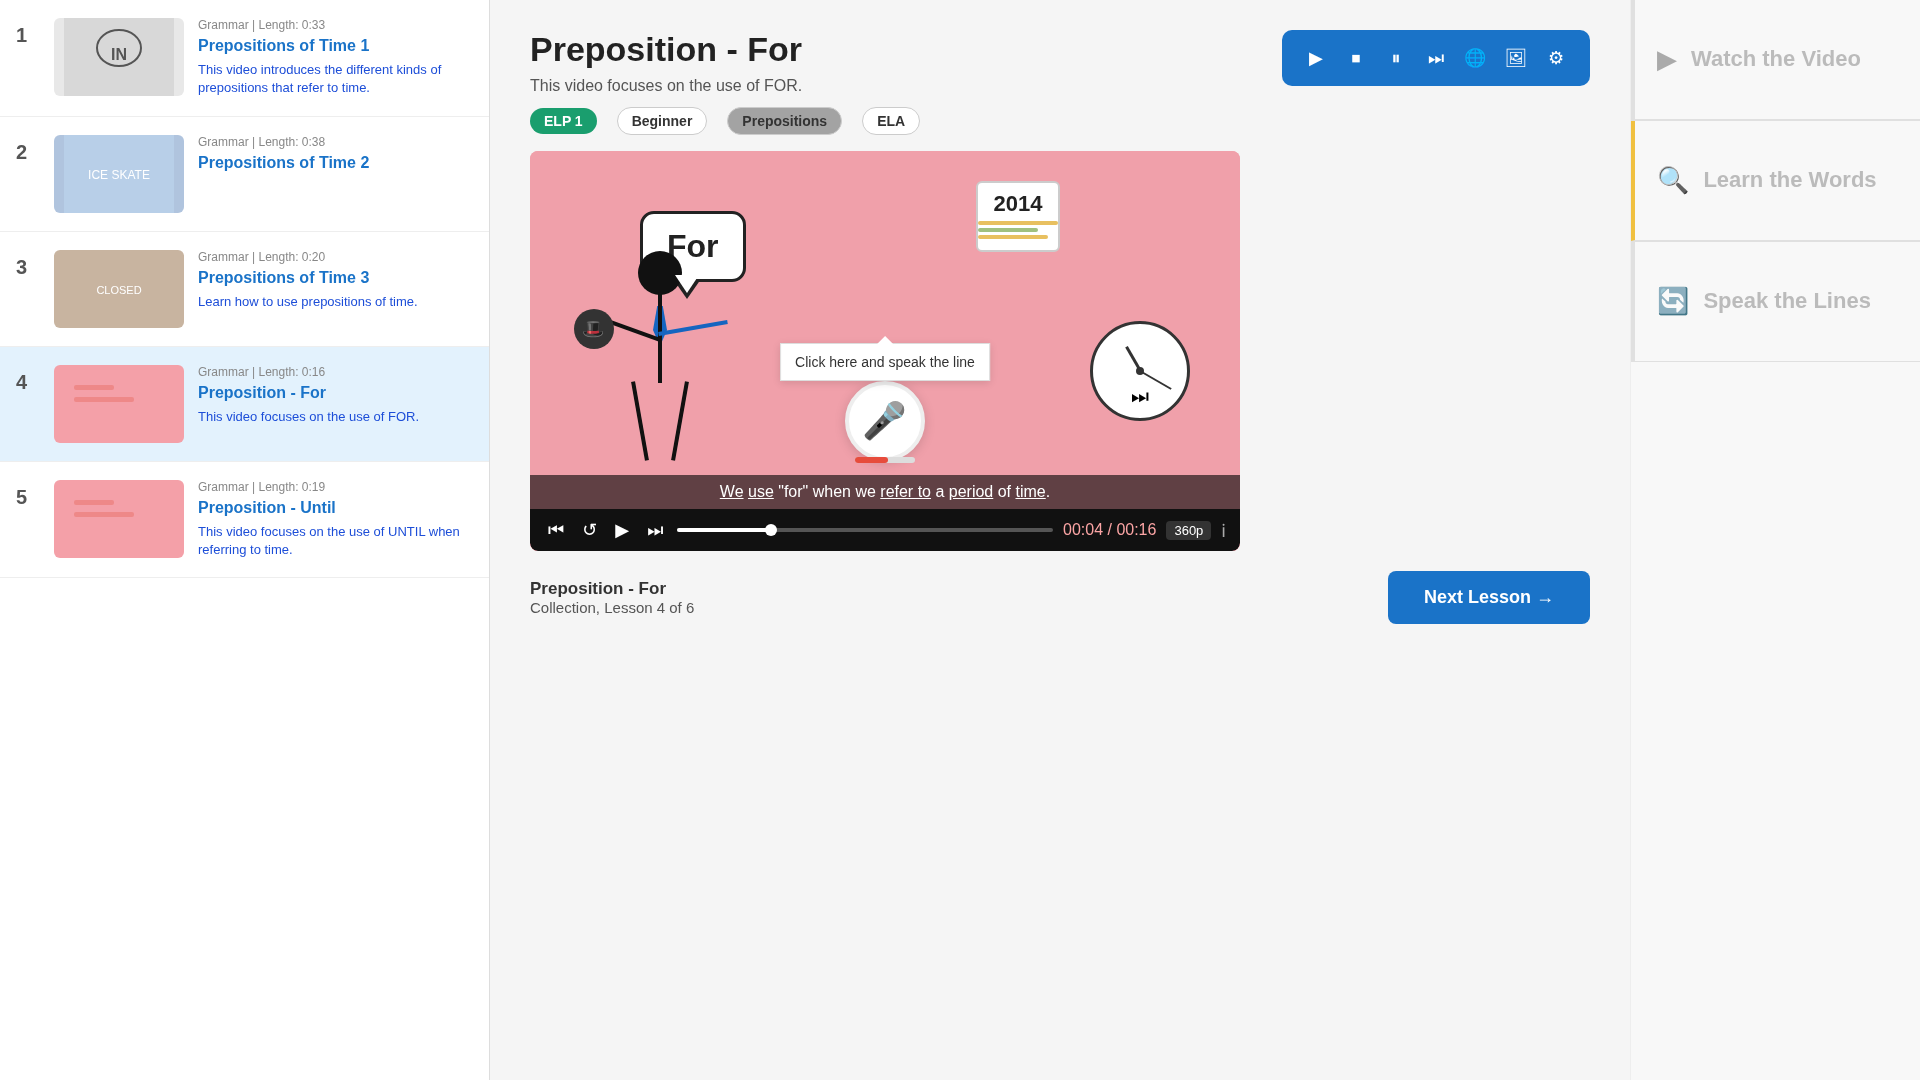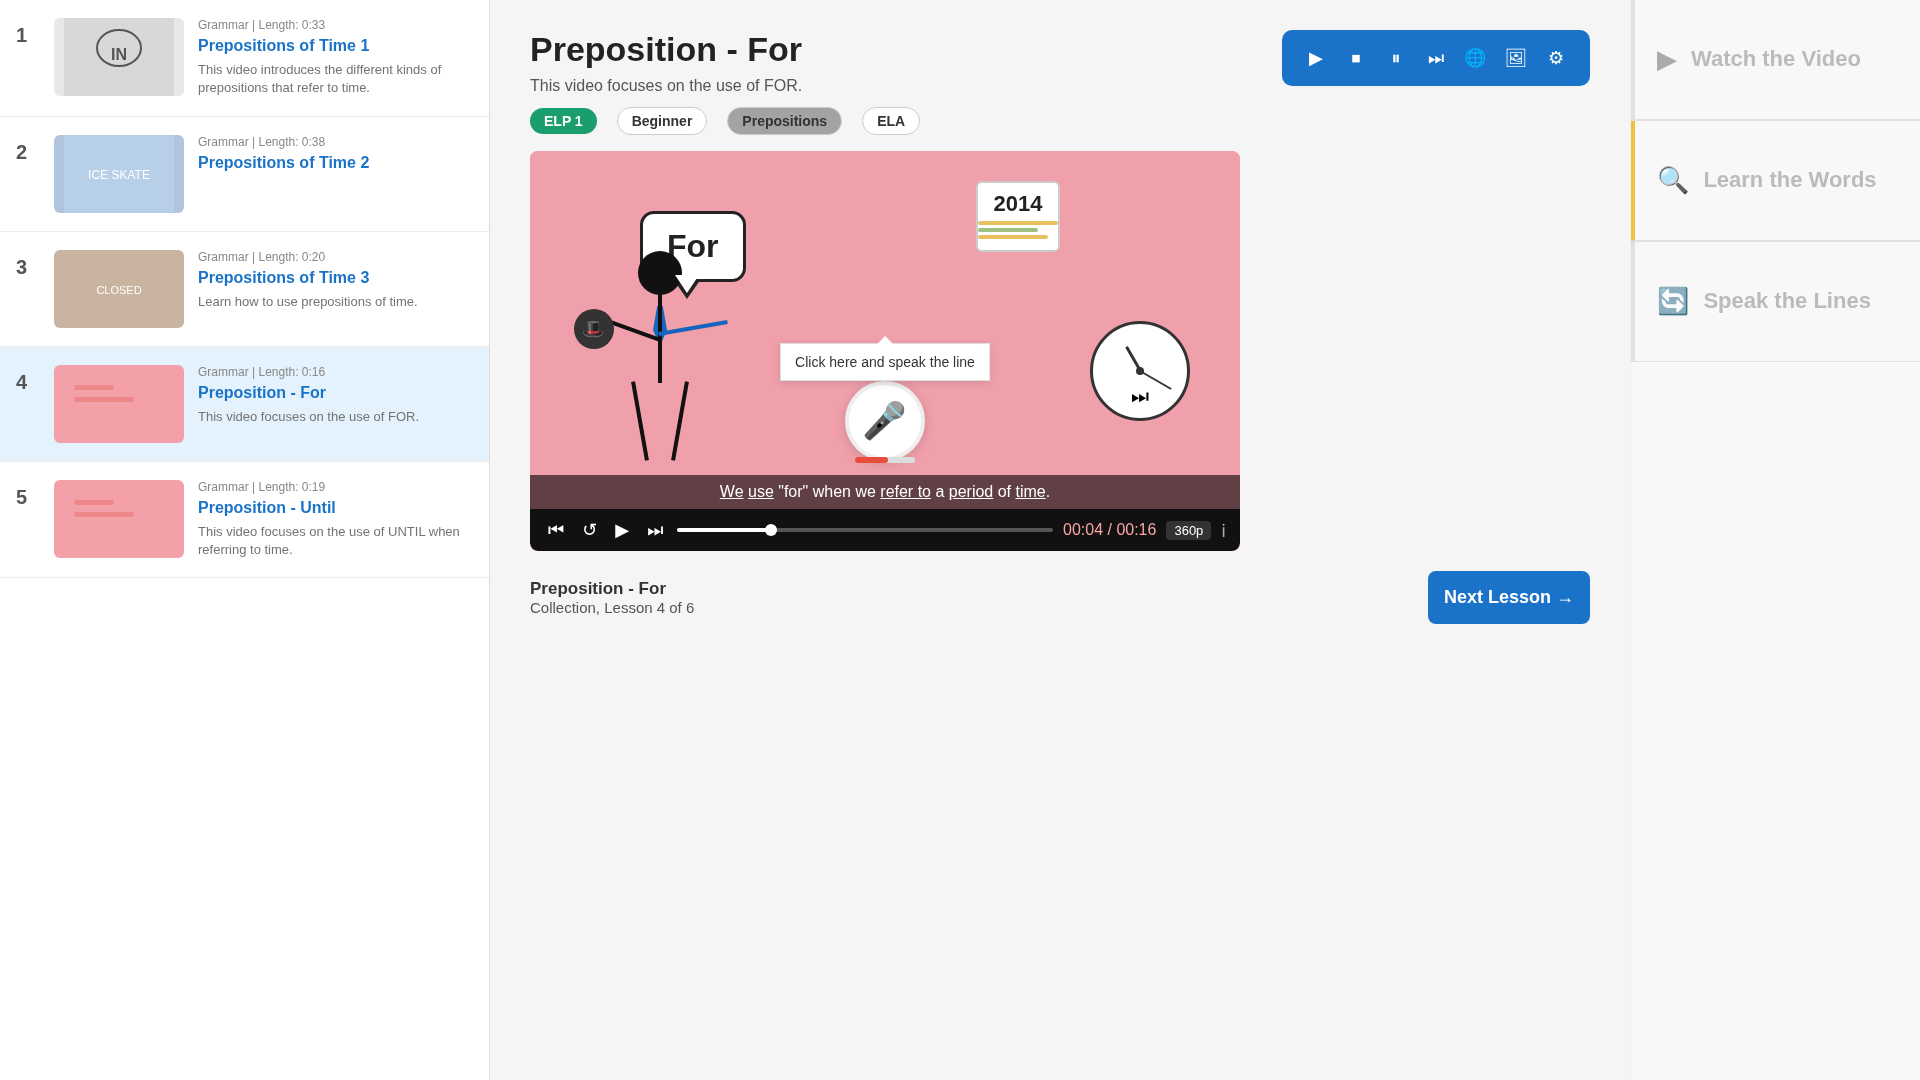--- a/index.html
+++ b/index.html
@@ -61,21 +61,21 @@
     }
     .lesson-title {
       font-size: 16px;
       font-weight: 700;
       color: #1a73c8;
       margin-bottom: 6px;
       line-height: 1.2;
     }
     .lesson-desc {
       font-size: 13px;
-      color: #737373;
+      color: #1d4ed8;
       line-height: 1.4;
     }
 
     
     #main {
       flex: 1;
       display: flex;
       flex-direction: column;
       padding: 30px 40px 20px 40px;
       overflow-y: auto;
@@ -551,21 +551,21 @@
     .lesson-info-title {
       font-weight: 700;
       color: #333;
       font-size: 17px;
     }
     .next-lesson-btn {
       background: #1a73c8;
       color: #fff;
       border: none;
       border-radius: 8px;
-      padding: 16px 16px;
+      padding: 16px 36px;
       font-size: 18px;
       font-weight: 600;
       cursor: pointer;
       display: flex;
       align-items: center;
       gap: 10px;
       margin-left: auto;
     }
 
     .main-content-row {

